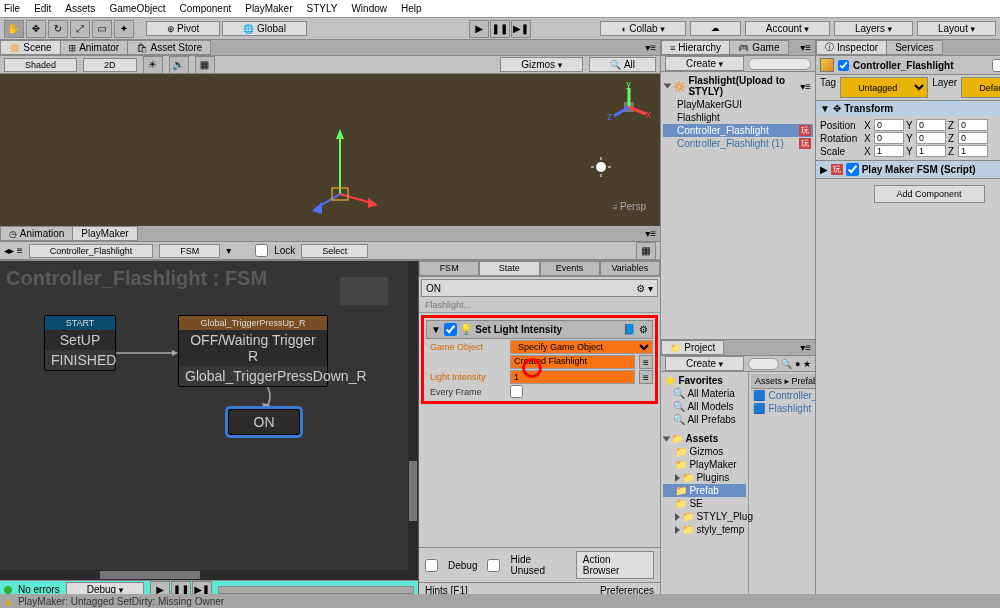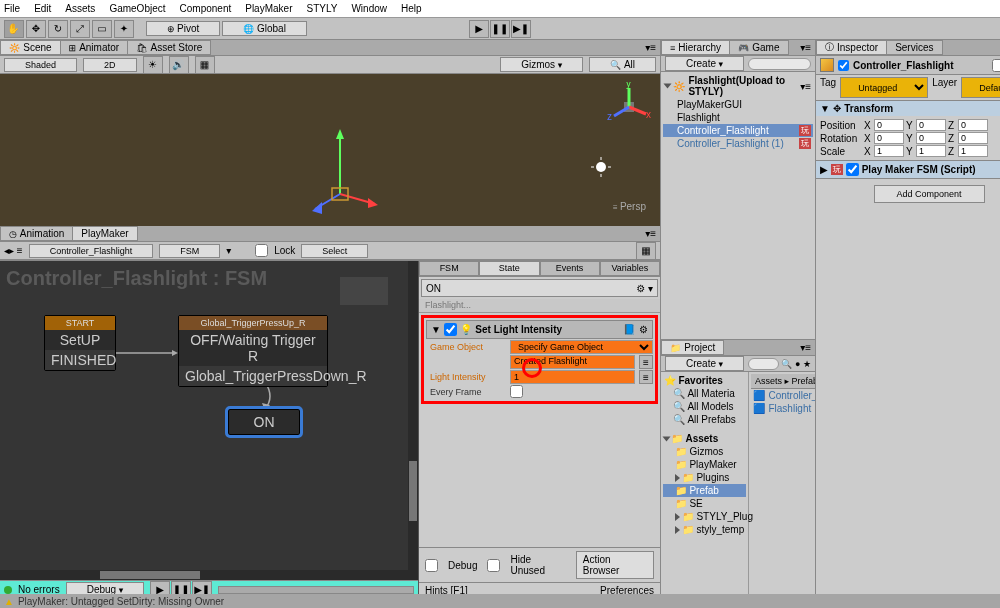--- a/index.html
+++ b/index.html
@@ -34,21 +34,21 @@
 
 .plymkr-area { flex: 1; display: flex; border-top: 1px solid #888; }
 .plymkr-left { width: 420px; background: #353535; display: flex; flex-direction: column; border-right: 1px solid #555; }
 .plymkr-right { flex: 1; background: #cccccc; display: flex; flex-direction: column; }
 
 .pm-crumbs { height: 18px; background: #c2c2c2; display: flex; align-items: center; padding: 0 4px; gap: 6px; font-size: 9px; border-bottom: 1px solid #888; }
 .pm-canvas { flex: 1; background: #353535; position: relative; overflow: hidden; }
 .pm-title { position: absolute; top: 6px; left: 6px; color: #5a5a5a; font-size: 20px; font-weight: bold; }
 .pm-state { position: absolute; background: #2b2b2b; border: 1px solid #000; border-radius: 2px; min-width: 72px; text-align: center; }
 .pm-state-header { background: #505050; color: #ddd; padding: 2px 6px; font-size: 9px; }
-.pm-state-header.start { background: #a16207; }
+.pm-state-header.start { background: #0c4a6e; }
 .pm-state-body { padding: 2px 6px; color: #ccc; font-size: 14px; }
 .pm-state.selected { outline: 3px solid #3a7bd5; }
 .pm-transition { stroke: #aaa; stroke-width: 1.5; fill: none; }
 
 .pm-bottom { height: 18px; background: #5eead4; display: flex; align-items: center; padding: 0 4px; gap: 6px; font-size: 9px; border-top: 1px solid #888; }
 .pm-play { display: flex; gap: 1px; }
 
 .pm-tabs { height: 16px; display: flex; background: #aaa; border-bottom: 1px solid #888; }
 .pm-subtab { flex: 1; background: #bbb; border: 1px solid #888; text-align: center; padding: 1px 0; font-size: 9px; cursor: pointer; }
 .pm-subtab.active { background: #dadada; }
@@ -137,20 +137,27 @@
   <span style="width:8px;"></span>
   <span class="dropdown-btn">⊕ <span>Pivot</span></span>
   <span class="dropdown-btn">🌐 <span>Global</span></span>
 
   <div class="tool-group-play">
     <span class="tool-btn">▶</span>
     <span class="tool-btn">❚❚</span>
     <span class="tool-btn">▶❚</span>
   </div>
 
+  <div class="tool-right">
+    <span class="dropdown-btn">◐ <span>Collab</span> ▾</span>
+    <span class="dropdown-btn">☁</span>
+    <span class="dropdown-btn"><span>Account</span> ▾</span>
+    <span class="dropdown-btn"><span>Layers</span> ▾</span>
+    <span class="dropdown-btn"><span>Layout</span> ▾</span>
+  </div>
 </div>
 
 <div class="main-split">
 
   <div class="left-col">
 
     <div class="tab-bar">
       <div class="tab active">🔆 <span>Scene</span></div>
       <div class="tab">⊞ <span>Animator</span></div>
       <div class="tab">🛍 <span>Asset Store</span></div>

